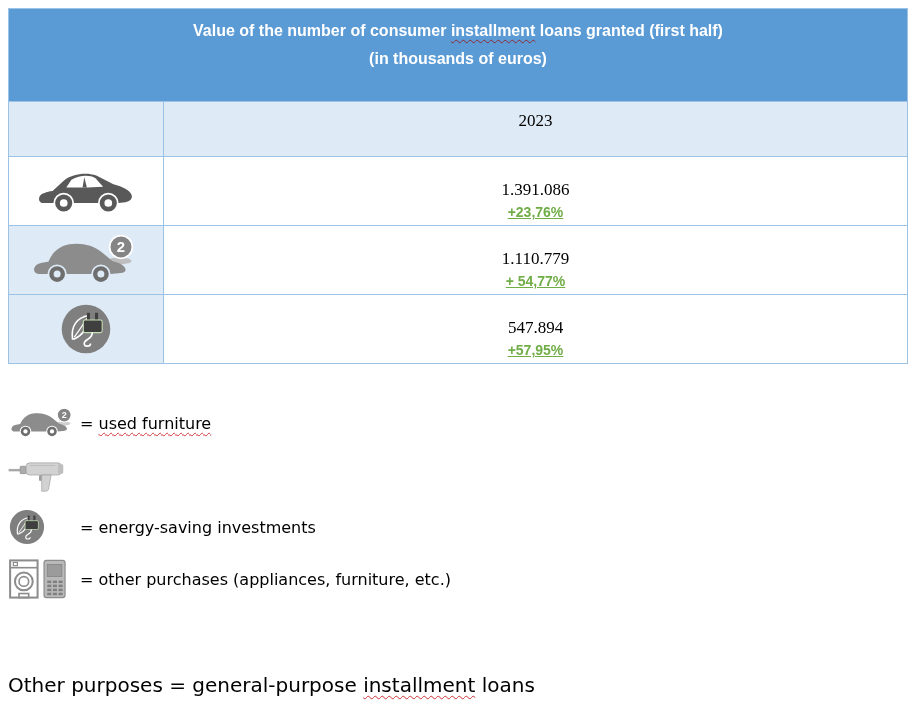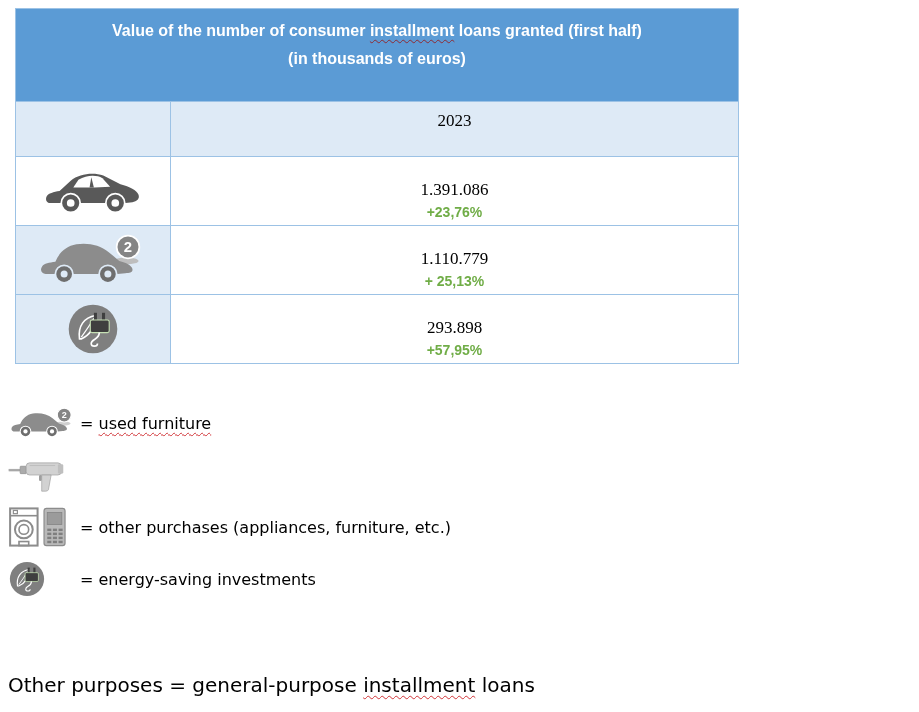--- a/index.html
+++ b/index.html
@@ -1,39 +1,39 @@
 <!DOCTYPE html>
 <html><head>
 <meta charset="utf-8">
 <style>
   html,body{margin:0;padding:0;background:#fff;}
   .page{position:relative;width:919px;height:712px;background:#fff;overflow:hidden;
         font-family:"DejaVu Sans",sans-serif;color:#000;}
 
   
-  .loan-table{position:absolute;left:15px;top:8px;width:724px;
+  .loan-table{position:absolute;left:8px;top:8px;width:900px;
               border:1px solid #9CC2E5;box-sizing:border-box;}
   .thead{background:#5B9BD5;height:92px;text-align:center;color:#fff;
          font-family:"Liberation Sans",sans-serif;font-weight:bold;font-size:16px;
          box-sizing:border-box;padding-top:13px;}
   .title-line2{margin-top:10px;}
   .trow{display:flex;border-top:1px solid #9CC2E5;box-sizing:border-box;}
   .icon-cell{width:154px;display:flex;align-items:center;justify-content:center;
              box-sizing:border-box;}
   .value-cell{flex:1;border-left:1px solid #9CC2E5;text-align:left;
               display:flex;flex-direction:column;align-items:center;
               justify-content:flex-start;box-sizing:border-box;}
   .year-row{height:55px;}
   .year-row .value-cell{padding-top:9px;font-family:"Liberation Serif",serif;font-size:17px;}
   .data-row{height:69px;}
   .data-row .value-cell{padding-top:22px;}
   .shade{background:#DEEAF6;}
   .val{font-family:"Liberation Serif",serif;font-size:17px;line-height:22px;}
   .chg{font-family:"Liberation Sans",sans-serif;font-weight:bold;font-size:14px;
-       color:#70AD47;margin-top:3px;}
+       color:#70AD47;margin-top:3px;text-decoration:underline;}
 
   
   .sq{text-decoration:underline;text-decoration-style:wavy;
       text-decoration-color:#D13438;text-decoration-thickness:1px;
       text-underline-offset:3px;}
   .sq-dark{text-decoration-color:#8E2A33;}
 
   
   .legend{position:absolute;left:8px;top:397px;}
   .legend-item{display:flex;align-items:center;height:52px;font-size:16px;}
@@ -85,38 +85,38 @@
           <circle cx="33" cy="48" r="9" fill="#6E6E6E"></circle>
             <circle cx="33" cy="48" r="4" fill="#DEEAF6"></circle>
           <circle cx="83" cy="48" r="9" fill="#6E6E6E"></circle>
             <circle cx="83" cy="48" r="4" fill="#DEEAF6"></circle>
           <circle cx="106" cy="17" r="13" fill="#858585" stroke="#FFFFFF" stroke-width="2"></circle>
           <text x="106" y="23" text-anchor="middle" font-family="Liberation Sans, sans-serif" font-size="17" font-weight="bold" fill="#fff">2</text>
         </svg>
       </div>
       <div class="value-cell">
         <div class="val">1.110.779</div>
-        <div class="chg">+ 25,13%</div>
+        <div class="chg">+ 54,77%</div>
       </div>
     </div>
 
     <div class="trow data-row">
       <div class="icon-cell shade">
         <svg width="54" height="54" viewBox="0 0 60 60">
           <circle cx="30" cy="30" r="27" fill="#7F7F7F"></circle>
           <path d="M15 41 C13 27 20 17 33 15 C33 28 26 37 17 41 Z" fill="none" stroke="#fff" stroke-width="1.8"></path>
           <path d="M17 39 C22 32 27 25 31 18" fill="none" stroke="#fff" stroke-width="1.4"></path>
           <rect x="31" y="12" width="3.4" height="10" fill="#3F3F3F"></rect>
           <rect x="40" y="12" width="3.4" height="10" fill="#3F3F3F"></rect>
           <rect x="27" y="20" width="21" height="14" rx="2" fill="#3F3F3F" stroke="#C5E0B4" stroke-width="1.2"></rect>
           <path d="M37 34 C37 42 28 41 28 46 C28 50 35 50 35 46" fill="none" stroke="#fff" stroke-width="1.8"></path>
         </svg>
       </div>
       <div class="value-cell">
-        <div class="val">293.898</div>
+        <div class="val">547.894</div>
         <div class="chg">+57,95%</div>
       </div>
     </div>
 
   </div>
 
   <div class="legend">
 
 
     <div class="legend-item">
@@ -141,20 +141,35 @@
           <rect x="1" y="21" width="17" height="3.5" fill="#9A9A9A"></rect>
           <rect x="1" y="22" width="17" height="1" fill="#C9C9C9"></rect>
           <rect x="18" y="17" width="9" height="11" rx="1" fill="#ABABAB" stroke="#8C8C8C" stroke-width="1"></rect>
           <rect x="27" y="12" width="52" height="18" rx="5" fill="#D2D2D2" stroke="#9E9E9E" stroke-width="1"></rect>
           <rect x="74" y="14" width="8" height="14" rx="2" fill="#BFBFBF"></rect>
           <path d="M50 30 L64 30 L60 52 Q59 54 56 54 L50 54 Z" fill="#D2D2D2" stroke="#9E9E9E" stroke-width="1"></path>
           <rect x="46" y="30" width="4" height="9" rx="2" fill="#9E9E9E"></rect>
           <line x1="32" y1="16" x2="70" y2="16" stroke="#BDBDBD" stroke-width="1.5"></line>
         </svg>
       </span>
+    </div>
+
+    <div class="legend-item">
+      <span class="legend-icon">
+        <svg width="38" height="38" viewBox="0 0 60 60">
+          <circle cx="30" cy="30" r="27" fill="#7F7F7F"></circle>
+          <path d="M15 41 C13 27 20 17 33 15 C33 28 26 37 17 41 Z" fill="none" stroke="#fff" stroke-width="1.8"></path>
+          <path d="M17 39 C22 32 27 25 31 18" fill="none" stroke="#fff" stroke-width="1.4"></path>
+          <rect x="31" y="12" width="3.4" height="10" fill="#3F3F3F"></rect>
+          <rect x="40" y="12" width="3.4" height="10" fill="#3F3F3F"></rect>
+          <rect x="27" y="20" width="21" height="14" rx="2" fill="#3F3F3F" stroke="#C5E0B4" stroke-width="1.2"></rect>
+          <path d="M37 34 C37 42 28 41 28 46 C28 50 35 50 35 46" fill="none" stroke="#fff" stroke-width="1.8"></path>
+        </svg>
+      </span>
+      <span><span>= </span><span>energy-saving investments</span></span>
     </div>
 
     <div class="legend-item">
       <span class="legend-icon">
         <svg width="64" height="42" viewBox="0 0 78 52">
           <rect x="2" y="3" width="34" height="46" fill="#fff" stroke="#8C8C8C" stroke-width="2.5"></rect>
           <line x1="2" y1="12" x2="36" y2="12" stroke="#8C8C8C" stroke-width="2"></line>
           <rect x="6" y="5.5" width="5" height="4" fill="none" stroke="#8C8C8C" stroke-width="1.5"></rect>
           <circle cx="19" cy="29" r="11" fill="none" stroke="#8C8C8C" stroke-width="2.5"></circle>
           <circle cx="19" cy="29" r="6" fill="none" stroke="#8C8C8C" stroke-width="2"></circle>
@@ -173,32 +188,17 @@
               <rect x="62" y="38" width="5" height="3"></rect>
             <rect x="48" y="43" width="5" height="3"></rect>
               <rect x="55" y="43" width="5" height="3"></rect>
               <rect x="62" y="43" width="5" height="3"></rect>
           </g>
         </svg>
       </span>
       <span><span>= </span><span>other purchases (appliances, furniture, etc.)</span></span>
     </div>
 
-    <div class="legend-item">
-      <span class="legend-icon">
-        <svg width="38" height="38" viewBox="0 0 60 60">
-          <circle cx="30" cy="30" r="27" fill="#7F7F7F"></circle>
-          <path d="M15 41 C13 27 20 17 33 15 C33 28 26 37 17 41 Z" fill="none" stroke="#fff" stroke-width="1.8"></path>
-          <path d="M17 39 C22 32 27 25 31 18" fill="none" stroke="#fff" stroke-width="1.4"></path>
-          <rect x="31" y="12" width="3.4" height="10" fill="#3F3F3F"></rect>
-          <rect x="40" y="12" width="3.4" height="10" fill="#3F3F3F"></rect>
-          <rect x="27" y="20" width="21" height="14" rx="2" fill="#3F3F3F" stroke="#C5E0B4" stroke-width="1.2"></rect>
-          <path d="M37 34 C37 42 28 41 28 46 C28 50 35 50 35 46" fill="none" stroke="#fff" stroke-width="1.8"></path>
-        </svg>
-      </span>
-      <span><span>= </span><span>energy-saving investments</span></span>
-    </div>
-
   </div>
 
   <div class="footer"><span>Other purposes = general-purpose </span><span class="sq">installment</span><span> loans</span></div>
 
 </div>
 
 </body></html>

